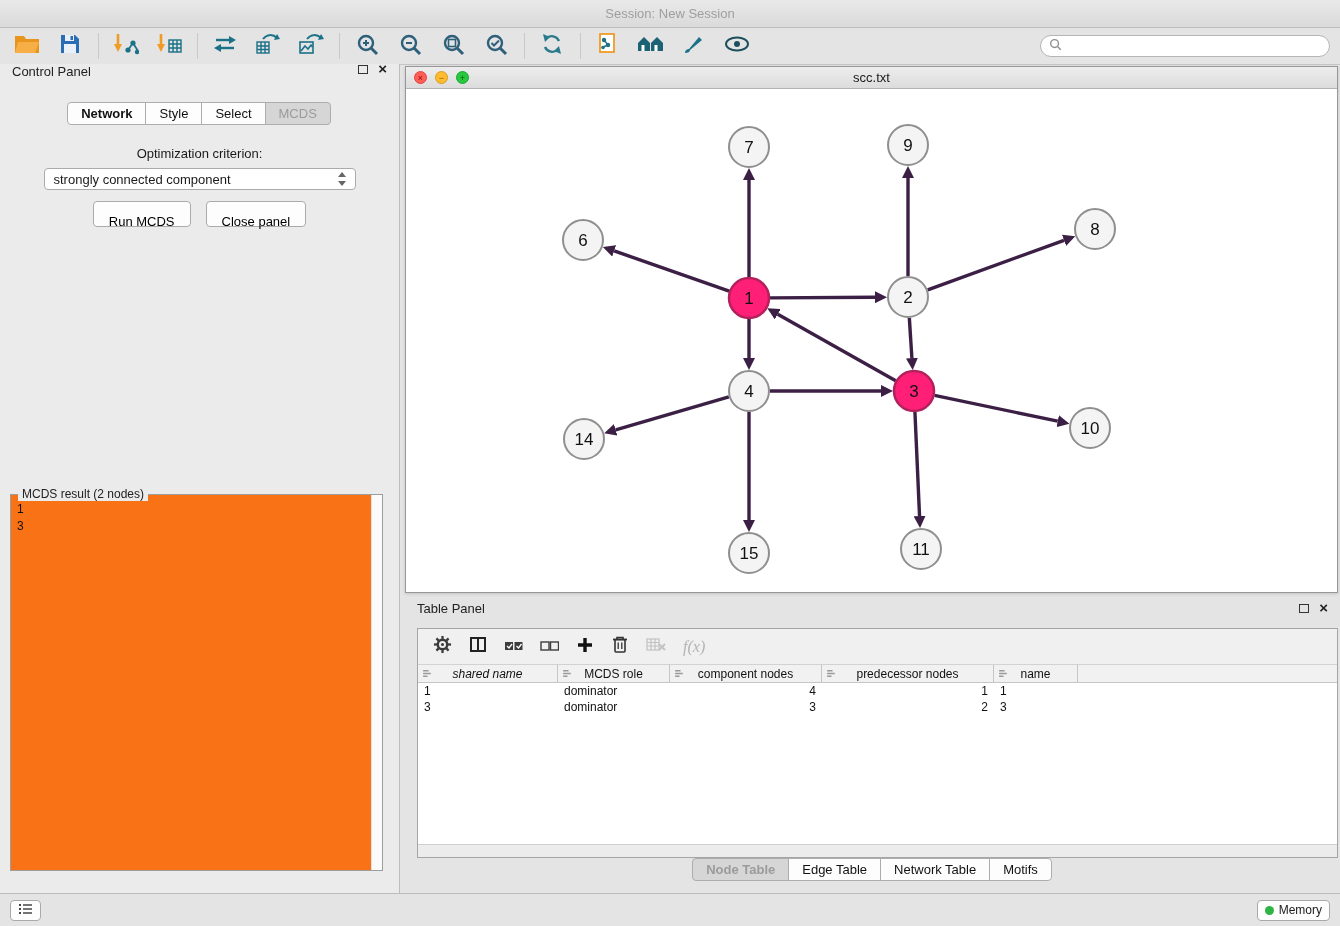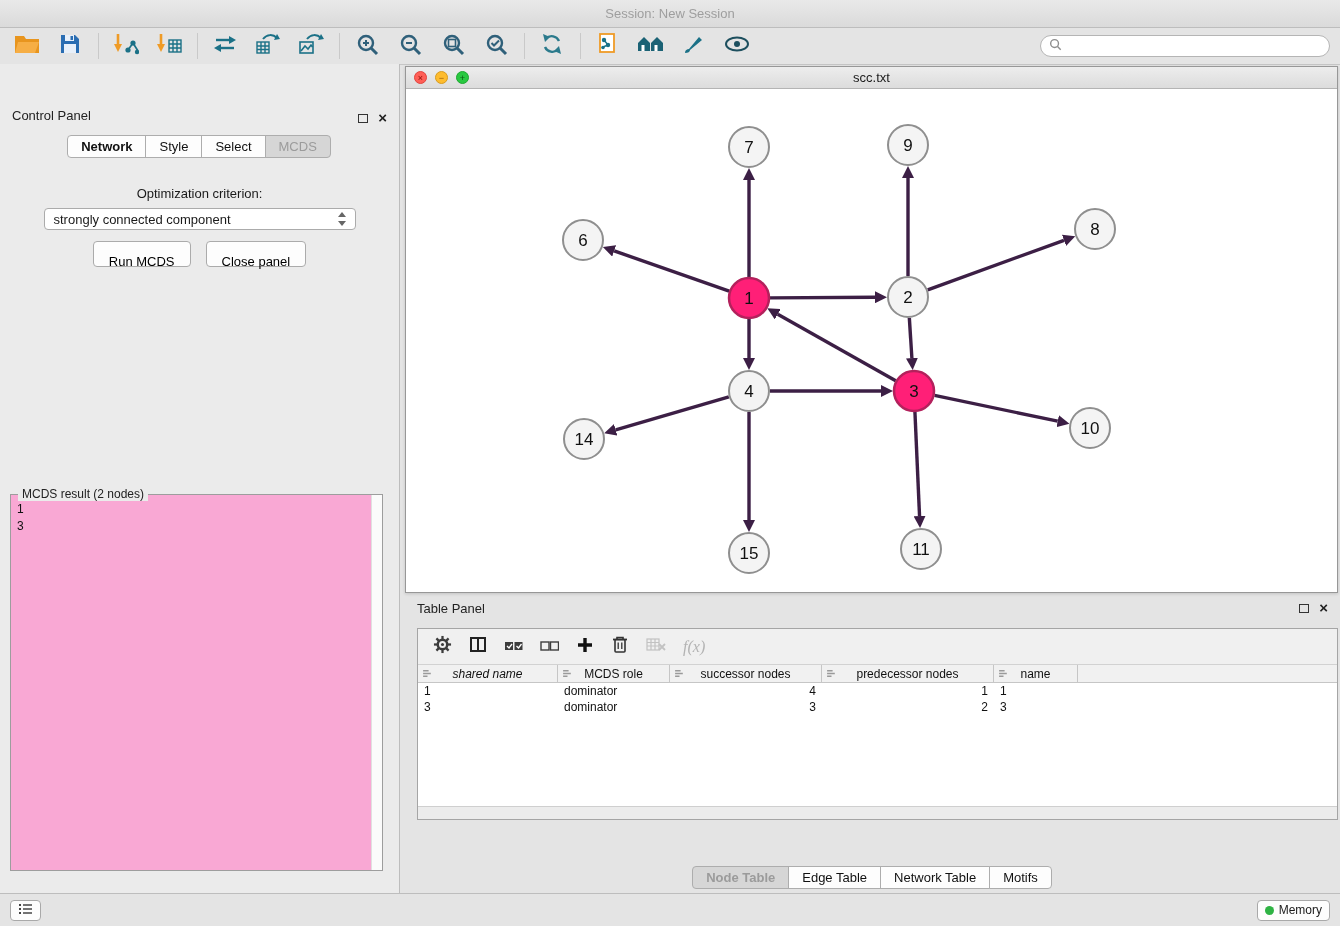--- a/index.html
+++ b/index.html
@@ -31,49 +31,49 @@
     display:flex; align-items:center; padding:0 8px; gap:5px;
   }
   .search-box input{ border:none; outline:none; flex:1; font-size:12px; background:transparent; font-family:"Liberation Sans",sans-serif; }
 
   
   .control-panel{
     position:absolute; top:64px; left:0; width:400px; bottom:33px;
     background:#ebebeb; border-right:1px solid #bdbdbd;
   }
   .panel-header{
-    height:26px; display:flex; align-items:flex-end; padding:0 12px;
-    font-size:13px; color:#222;margin-top:33px;
+    height:26px; display:flex; align-items:flex-start; padding:0 12px;
+    font-size:13px; color:#222;
   }
   .ph-icons{ margin-left:auto; display:flex; align-items:center; gap:10px; }
   .floatico{ width:10px; height:9px; border:1.5px solid #333; display:inline-block; }
   .closeico{ font-size:15px; font-weight:bold; color:#222; line-height:10px; cursor:default; }
   .cp-tabs{ display:flex; justify-content:center; margin-top:12px; }
   .tab{
     padding:3px 13px; font-size:13px; background:#fdfdfd;
     border:1px solid #adadad; margin-left:-1px; color:#111;
   }
   .tab.first{ border-radius:4px 0 0 4px;font-weight:bold; }
   .tab.last{ border-radius:0 4px 4px 0; }
   .tab.active{ background:#d6d6d6; color:#9b9b9b; }
-  .opt-label{ text-align:center; margin-top:28px; font-size:13px; }
+  .opt-label{ text-align:center; margin-top:21px; font-size:13px; }
   .dropdown{
     margin:7px auto 0; width:312px; height:22px; background:#fff;
     border:1px solid #ababab; border-radius:4px;
     display:flex; align-items:center; padding:0 8px 0 9px; font-size:13px;
   }
   .dropdown .stepper{ margin-left:auto; display:flex; align-items:center; }
   .btn-row{ display:flex; justify-content:center; gap:15px; margin-top:11px; }
   .pbtn{
     height:22px; padding:12px 15px; background:#fdfdfd; border:1px solid #ababab;
     border-radius:4px; font-size:13px; font-family:"Liberation Sans",sans-serif;
   }
   .result-box{
     position:absolute; top:430px; left:10px; right:16px; bottom:22px;
-    border:1px solid #9d9d9d; background:#f9a8d4;
+    border:1px solid #9d9d9d; background:#f97316;
   }
   .result-title{
     position:absolute; top:-8px; left:7px; background:#ebebeb;
     padding:0 4px; font-size:12px; color:#222;
   }
   .result-list{ padding:6px 6px; font-size:12px; line-height:17px; color:#111; }
   .result-scroll{ position:absolute; top:0; bottom:0; right:0; width:11px; border-left:1px solid #e0e0e0; background:#fbfbfb; }
 
   
   .net-window{
@@ -90,21 +90,21 @@
   .tl{ width:13px; height:13px; border-radius:50%; font-size:9px; line-height:12px; text-align:center; }
   .tl.red{ background:#ff5f57; border:1px solid #e0443e; color:#8c0d06; }
   .tl.yellow{ background:#febc2e; border:1px solid #d89c1f; color:#93590a; }
   .tl.green{ background:#28c840; border:1px solid #1da82f; color:#0a5a12; }
   .net-canvas{ position:absolute; top:22px; left:0; right:0; bottom:0; background:#fff; }
 
   
   .table-panel{ position:absolute; top:597px; left:405px; width:935px; bottom:33px; }
   .tp-header{ height:22px; display:flex; align-items:center; padding:0 12px; font-size:13px; color:#222;gap:28px; }
   .tp-box{
-    position:absolute; top:31px; left:12px; right:2px; height:192px;
+    position:absolute; top:31px; left:12px; right:2px; height:230px;
     background:#fff; border:1px solid #a5a5a5;
   }
   .tp-toolbar{
     height:36px; background:#f0f0f0; border-bottom:1px solid #d2d2d2;
     display:flex; align-items:center; gap:17px; padding:0 15px;
   }
   .ttool{ display:flex; align-items:center; justify-content:center; }
   .fx{ font-family:"Liberation Serif", serif; font-style:italic; font-size:16px; color:#b3b3b3; }
   .table-header{
     position:absolute; top:36px; left:0; right:0; height:18px;
@@ -115,21 +115,21 @@
     border-right:1px solid #c6c6c6; color:#111;
   }
   .th .sorticon{ position:absolute; left:4px; top:3px; }
   .table-rows{ position:absolute; top:54px; left:0; right:0; bottom:13px; background:#fff; overflow:hidden; }
   .trow{ display:flex; height:16px; align-items:center; }
   .td{ font-size:12px; padding:0 6px; color:#111; }
   .hscroll{
     position:absolute; left:0; right:0; bottom:0; height:13px;
     background:#ececec; border-top:1px solid #cfcfcf;
   }
-  .tp-tabs{ position:absolute; bottom:4px; left:0; right:0; display:flex; justify-content:center; }
+  .tp-tabs{ position:absolute; bottom:12px; left:0; right:0; display:flex; justify-content:center; }
 
   
   .statusbar{
     position:absolute; bottom:0; left:0; right:0; height:33px;
     background:#e4e4e4; border-top:1px solid #bdbdbd;
     display:flex; align-items:center; padding:0 10px;
   }
   .sbtn{
     height:21px; background:#fdfdfd; border:1px solid #a9a9a9; border-radius:4px;
     display:flex; align-items:center; justify-content:center; padding:0 7px; gap:5px;
@@ -532,21 +532,21 @@
         <div class="th" style="width: 112px;">
           <svg class="sorticon" width="11" height="11" viewBox="0 0 10 10">
             <path d="M1 2.5h5M1 5h7M1 7.5h4" stroke="#9a9a9a" stroke-width="1.2" fill="none"></path>
           </svg>
           <span>MCDS role</span>
         </div>
         <div class="th" style="width: 152px;">
           <svg class="sorticon" width="11" height="11" viewBox="0 0 10 10">
             <path d="M1 2.5h5M1 5h7M1 7.5h4" stroke="#9a9a9a" stroke-width="1.2" fill="none"></path>
           </svg>
-          <span>successor nodes</span>
+          <span>component nodes</span>
         </div>
         <div class="th" style="width: 172px;">
           <svg class="sorticon" width="11" height="11" viewBox="0 0 10 10">
             <path d="M1 2.5h5M1 5h7M1 7.5h4" stroke="#9a9a9a" stroke-width="1.2" fill="none"></path>
           </svg>
           <span>predecessor nodes</span>
         </div>
         <div class="th" style="width: 84px;">
           <svg class="sorticon" width="11" height="11" viewBox="0 0 10 10">
             <path d="M1 2.5h5M1 5h7M1 7.5h4" stroke="#9a9a9a" stroke-width="1.2" fill="none"></path>

